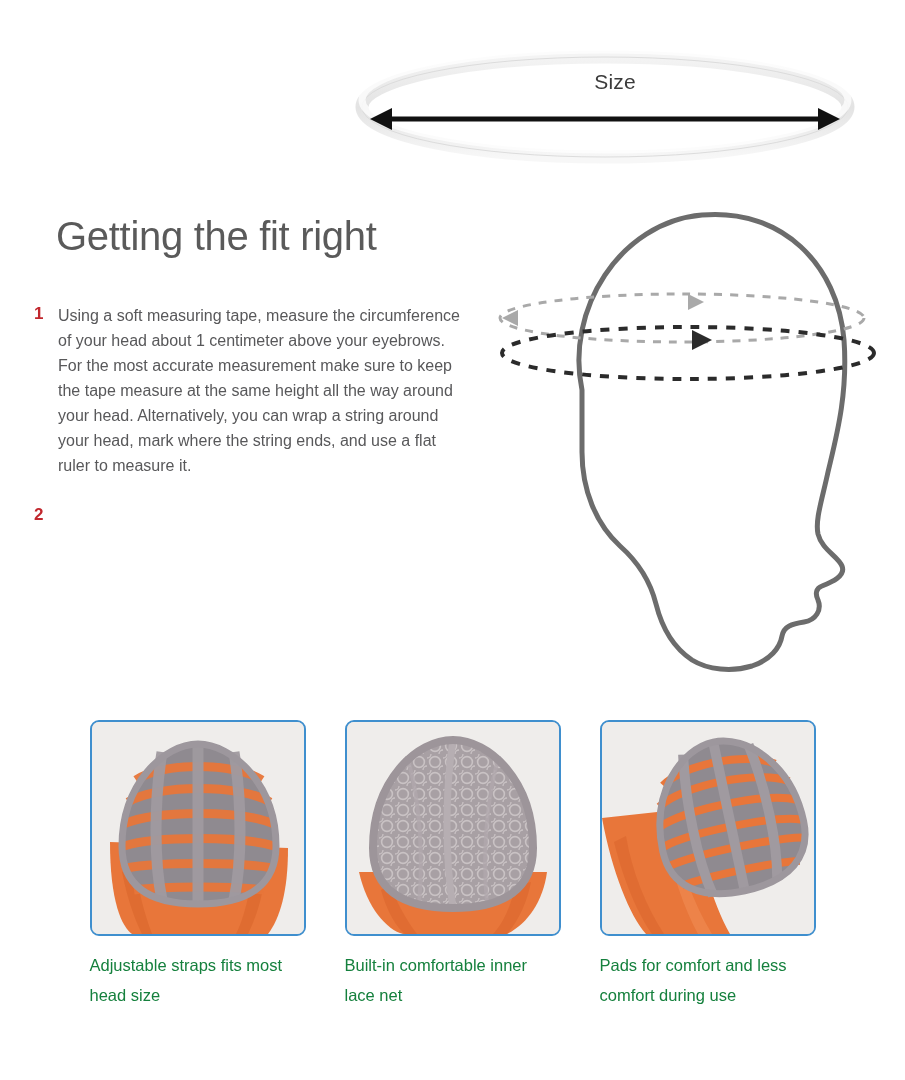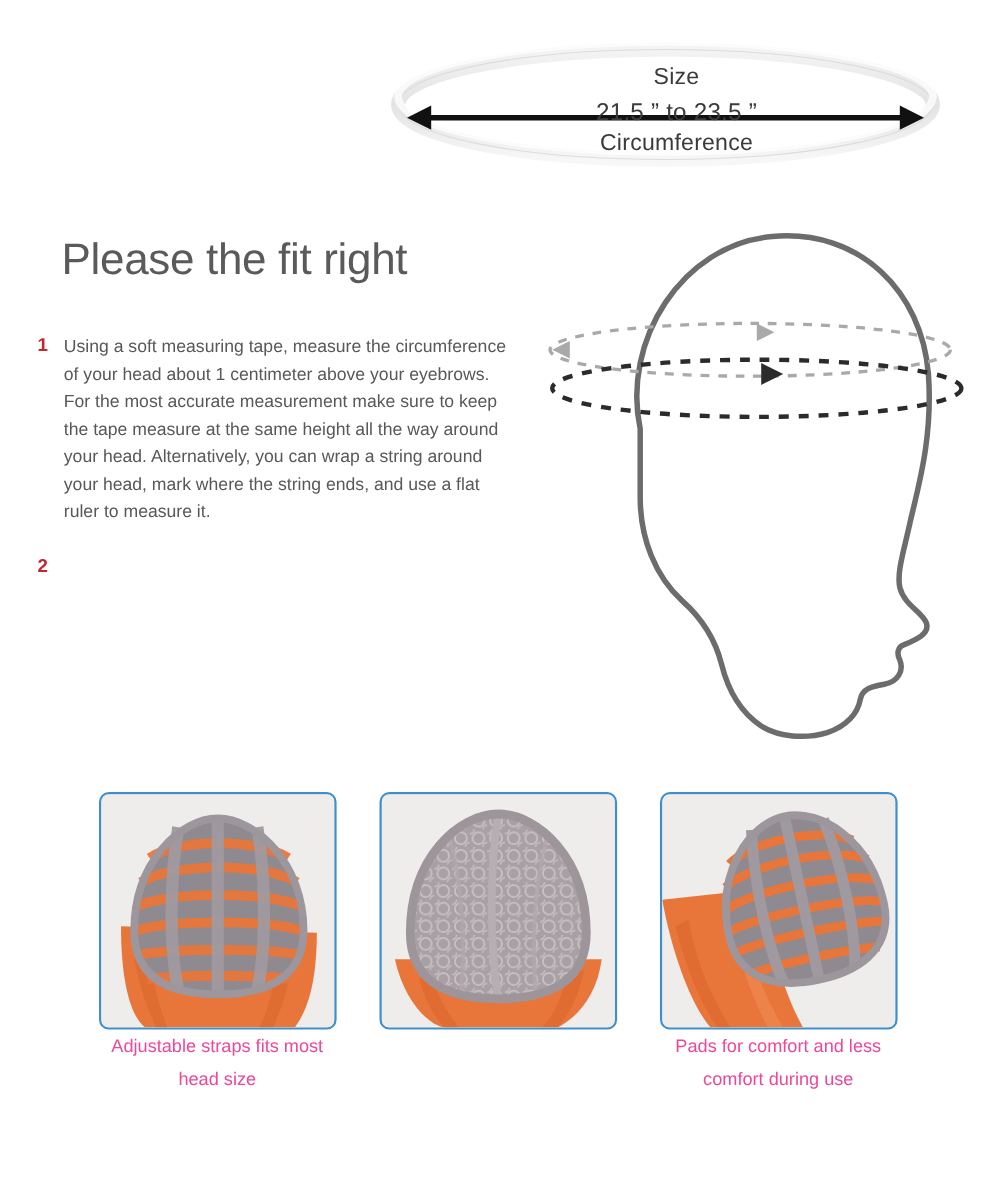--- a/index.html
+++ b/index.html
@@ -13,21 +13,21 @@
     position: relative;
     font-family: "Liberation Sans", sans-serif;
     color: #4a4a4a;
     overflow: hidden;
   }
 
   
   .headband-block {
     position: absolute;
     left: 0;
-    top: 0;
+    top: 12px;
     width: 905px;
     height: 185px;
   }
   .headband-svg {
     position: absolute;
     left: 355px;
     top: 38px;
   }
   .size-text {
     position: absolute;
@@ -107,24 +107,24 @@
   .card-frame {
     width: 212px;
     height: 212px;
     border: 2px solid #3f8fce;
     border-radius: 9px;
     overflow: hidden;
     position: relative;
     background: #e8e6e4;
   }
   .card-caption {
-    text-align: center;
+    margin-top: 14px;
     font-size: 16.5px;
     line-height: 30px;
-    color: #ec4899;
+    color: #15803d;
   }
 </style>
 </head>
 <body>
 
 <div class="headband-block">
 
   <svg class="headband-svg" width="500" height="115" viewBox="0 0 500 115">
     <defs>
       <linearGradient id="bandGrad" x1="0" y1="0" x2="0" y2="1">
@@ -138,25 +138,23 @@
     <ellipse cx="250" cy="50" rx="243" ry="50" fill="none" stroke="#ffffff" stroke-width="7" opacity="0.75"></ellipse>
   </svg>
 
   <svg class="arrow-svg" width="470" height="24" viewBox="0 0 470 24">
     <line x1="18" y1="12" x2="452" y2="12" stroke="#111111" stroke-width="5"></line>
     <polygon points="0,12 22,1 22,23" fill="#111111"></polygon>
     <polygon points="470,12 448,1 448,23" fill="#111111"></polygon>
   </svg>
 
   <div class="size-text size-label">Size</div>
-  <div class="size-text size-value">21.5 ” to 23.5 ”</div>
-  <div class="size-text size-circum">Circumference</div>
 </div>
 
-<h1 class="fit-title">Please the fit right</h1>
+<h1 class="fit-title">Getting the fit right</h1>
 
 <div class="steps">
   <div class="step">
     <span class="step-num">1</span>
     <span class="step-text">Using a soft measuring tape, measure the circumference of your head about 1 centimeter above your eyebrows. For the most accurate measurement make sure to keep the tape measure at the same height all the way around your head. Alternatively, you can wrap a string around your head, mark where the string ends, and use a flat ruler to measure it.</span>
   </div>
   <div class="step">
     <span class="step-num">2</span>
   </div>
 </div>
@@ -243,20 +241,21 @@
         <path d="M26,126 C 26,58 70,18 106,18 C 142,18 186,58 186,126 C 186,166 158,186 106,186 C 54,186 26,166 26,126 Z" fill="url(#lacePat)"></path>
 
         <path d="M106,18 C 98,70 98,136 106,186" stroke="#b6aeb2" stroke-width="7" fill="none"></path>
 
         <path d="M60,34 C 74,80 76,140 72,182" stroke="#b0a8ac" stroke-width="4" fill="none" opacity="0.8"></path>
         <path d="M152,34 C 138,80 136,140 140,182" stroke="#b0a8ac" stroke-width="4" fill="none" opacity="0.8"></path>
 
         <path d="M26,126 C 26,58 70,18 106,18 C 142,18 186,58 186,126 C 186,166 158,186 106,186 C 54,186 26,166 26,126 Z" fill="none" stroke="#9d959a" stroke-width="8"></path>
       </svg>
     </div>
+    <div class="card-caption">Built-in comfortable inner lace net</div>
   </div>
 
   <div class="card">
     <div class="card-frame">
       <svg width="212" height="212" viewBox="0 0 212 212">
         <rect x="0" y="0" width="212" height="212" fill="#efedeb"></rect>
 
         <path d="M0,96 C 10,150 28,194 44,212 L128,212 C 110,180 96,130 92,86 Z" fill="#e8763a"></path>
         <path d="M12,120 C 22,160 36,192 50,212 L62,212 C 44,184 30,150 24,114 Z" fill="#d9652c" opacity="0.55"></path>
         <path d="M62,110 C 70,152 82,186 96,212 L110,212 C 92,182 78,146 72,104 Z" fill="#f08c53" opacity="0.6"></path>

